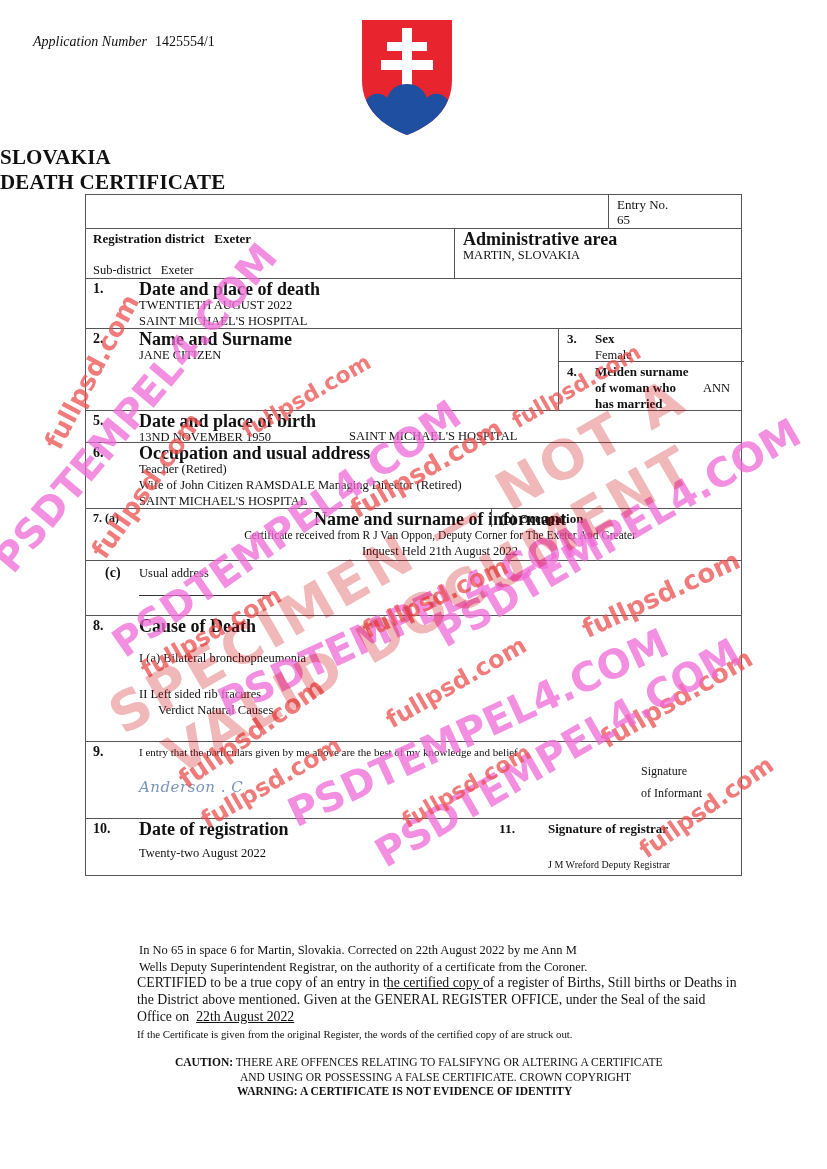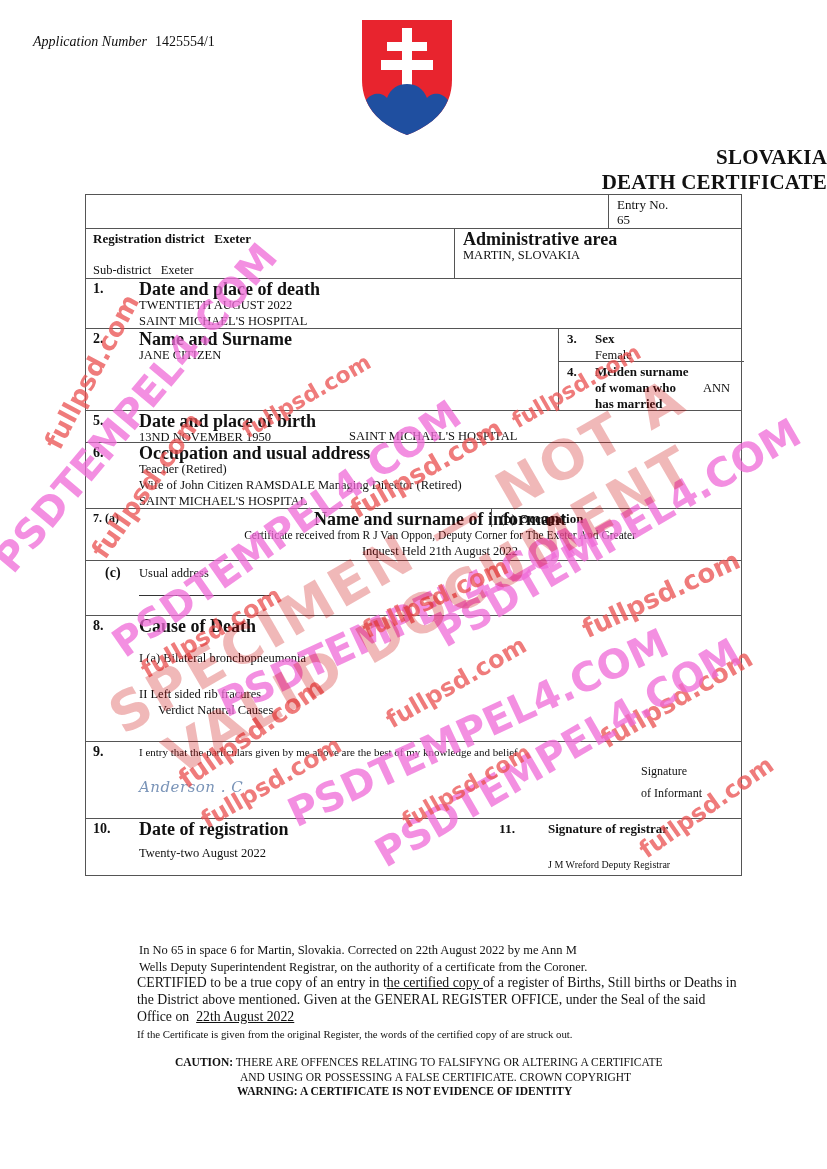--- a/index.html
+++ b/index.html
@@ -4,21 +4,21 @@
   <style>
     * { box-sizing: border-box; margin: 0; padding: 0; }
     html, body { width: 827px; height: 1169px; background: #ffffff; overflow: hidden; }
     body { position: relative; font-family: "Liberation Serif", "DejaVu Serif", serif; color: #111; }
 
     .app-number { position: absolute; left: 33px; top: 34px; font-size: 14px; }
     .app-number .lbl { font-style: italic; margin-right: 8px; }
 
     .coat { position: absolute; left: 360px; top: 18px; width: 94px; height: 118px; }
 
-    .title { position: absolute; left: 0; width: 827px; text-align: right; font-weight: bold; font-size: 21px; letter-spacing: 0.2px; }
+    .title { position: absolute; left: 0; width: 827px; text-align: left; font-weight: bold; font-size: 21px; letter-spacing: 0.2px; }
     .title.t1 { top: 145px; }
     .title.t2 { top: 170px; }
 
     .form { position: absolute; left: 85px; top: 194px; width: 657px; border: 1px solid #555; }
     .row { position: relative; border-bottom: 1px solid #555; }
     .row:last-child { border-bottom: none; }
     .num { position: absolute; left: 7px; font-weight: bold; font-size: 14px; }
     .body { margin-left: 53px; font-size: 13px; line-height: 16px; }
     .h { font-weight: bold; font-size: 18px; }
     .v { font-size: 12.5px; }

